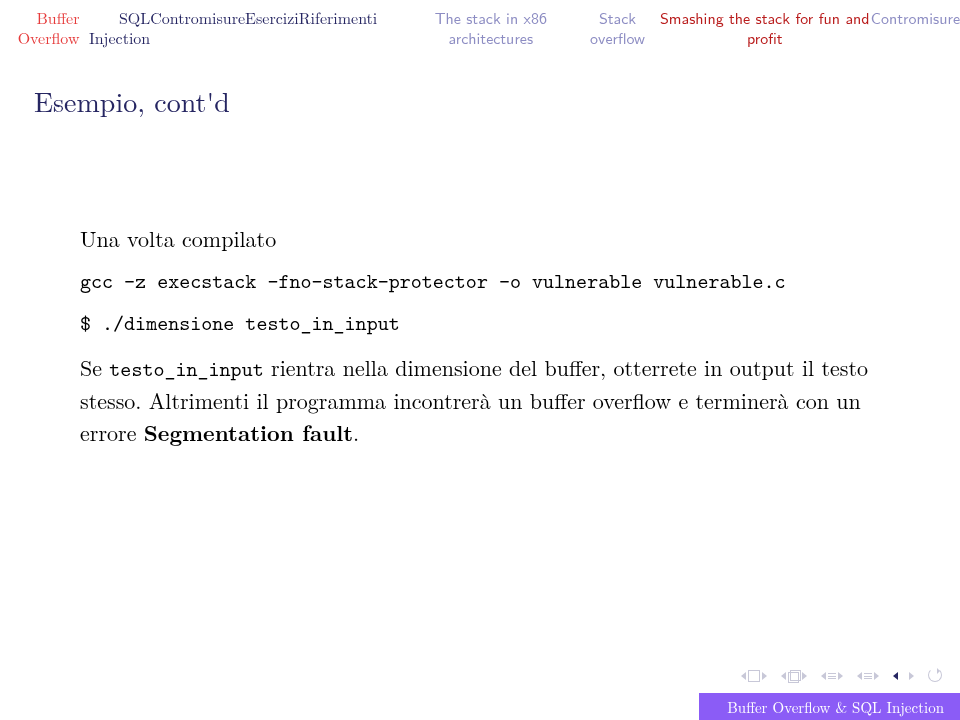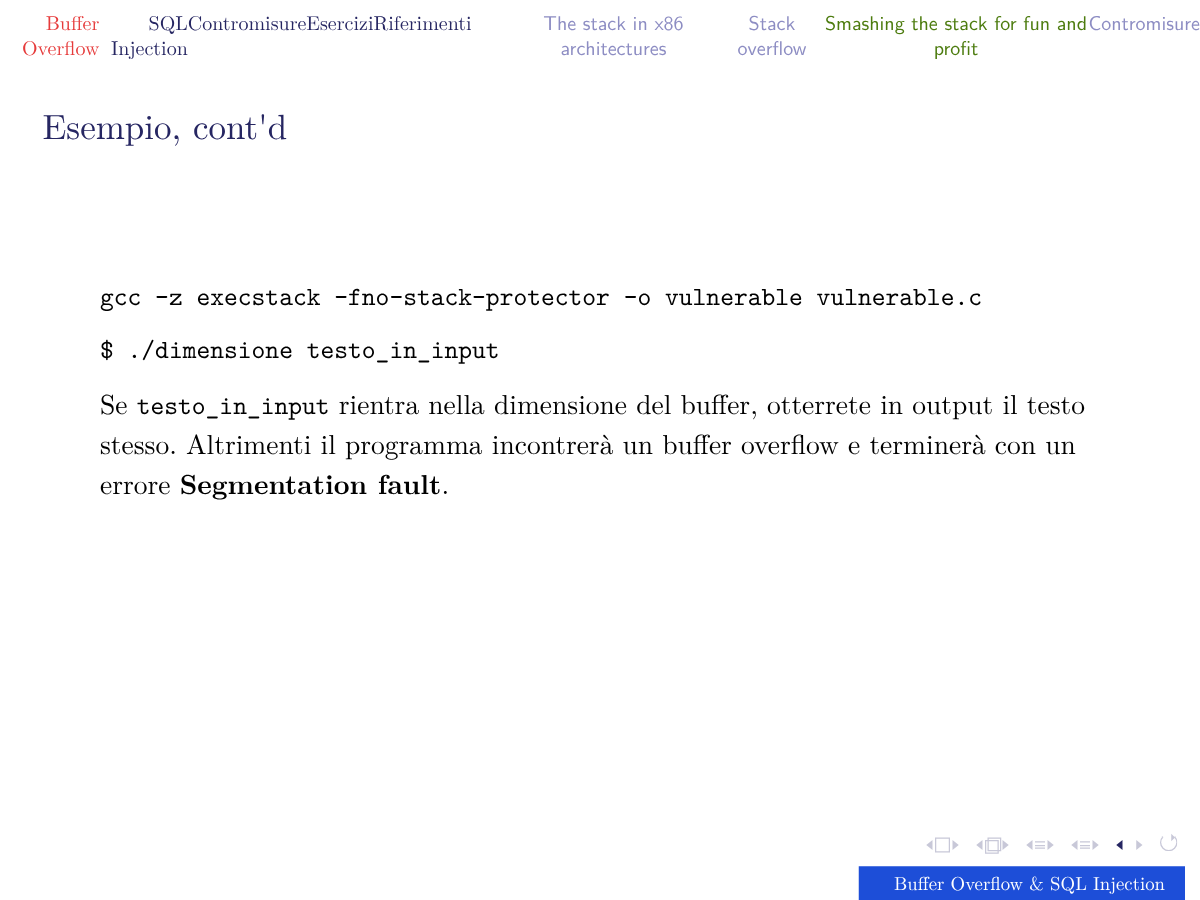--- a/index.html
+++ b/index.html
@@ -34,21 +34,21 @@
   }
   .header-right {
     text-align: center;
     padding-left: 14px;
     font-size: 16px;
     line-height: 1.25;
     color: #8d8dc3;
     font-family: "Latin Modern Sans", "DejaVu Sans", sans-serif;
   }
   .header-right .active {
-    color: #4d7c0f;
+    color: #b91c1c;
   }
   .title {
     font-size: 28px;
     color: #262662;
     padding: 32px 34px 0 34px;
   }
   .content {
     padding: 90px 80px 0 80px;
     font-size: 22px;
     line-height: 1.45;
@@ -68,23 +68,23 @@
     bottom: 34px;
     display: flex;
     gap: 14px;
     align-items: center;
     color: #c8c8d8;
     font-size: 14px;
   }
   .footer-nav .nav-item { display: flex; align-items: center; gap: 2px; }
   .footer-title {
     position: absolute;
-    right: 12px;
+    right: 0;
     bottom: 0;
-    background: #1d4ed8;
+    background: #8b5cf6;
     color: #fff;
     padding: 3px 16px 3px 28px;
     font-size: 15px;
   }
   .icon-sq {
     width: 10px; height: 10px; border: 1px solid #c8c8d8; display: inline-block;
   }
   .icon-stack {
     position: relative; width: 12px; height: 12px; display: inline-block;
   }
@@ -121,20 +121,21 @@
     <span>The stack in x86 architectures</span>
     <span>Stack overflow</span>
     <span class="active">Smashing the stack for fun and profit</span>
     <span>Contromisure</span>
   </div>
 </div>
 
 <div class="title">Esempio, cont'd</div>
 
 <div class="content">
+  <p>Una volta compilato</p>
   <p class="mono">gcc -z execstack -fno-stack-protector -o vulnerable vulnerable.c</p>
   <p class="mono">$ ./dimensione testo_in_input</p>
   <p>
     <span>Se </span><span class="mono">testo_in_input</span><span> rientra nella dimensione del buffer, otterrete in output il testo stesso. Altrimenti il programma incontrerà un buffer overflow e terminerà con un errore </span><span class="bold">Segmentation fault</span><span>.</span>
   </p>
 </div>
 
 <div class="footer-nav">
   <span class="nav-item">
       <span class="tri-l"></span>

